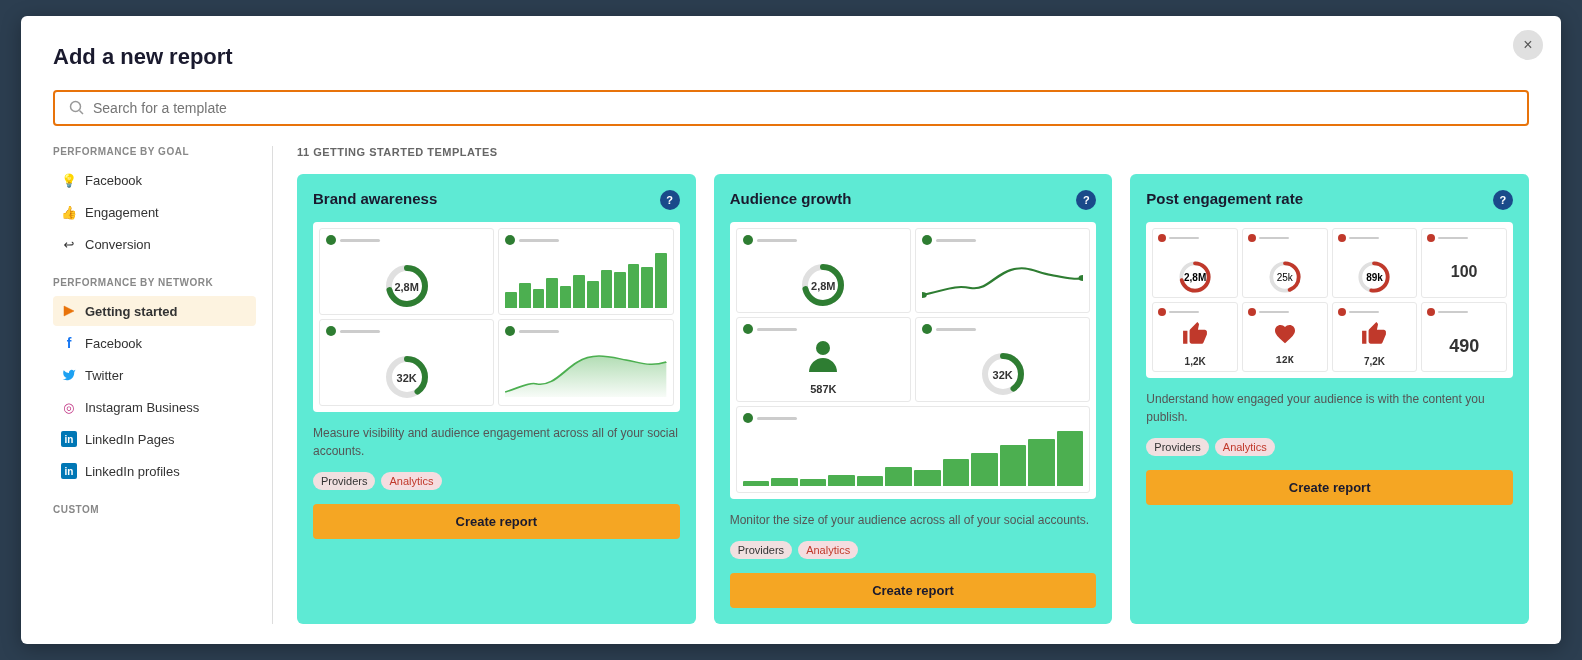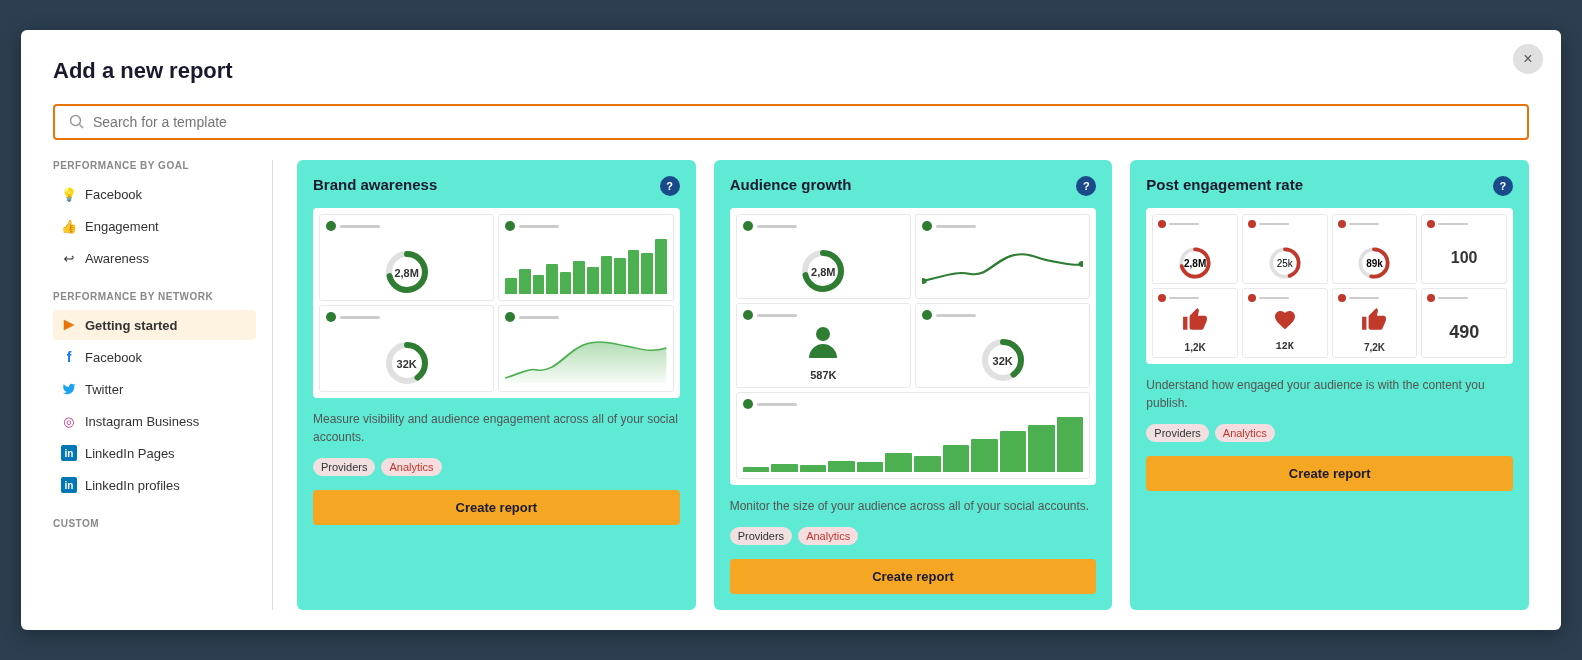--- a/index.html
+++ b/index.html
@@ -322,21 +322,21 @@
         <div class="sidebar-item">
           <span class="sidebar-icon">💡</span>
           <span>Facebook</span>
         </div>
         <div class="sidebar-item">
           <span class="sidebar-icon">👍</span>
           <span>Engagement</span>
         </div>
         <div class="sidebar-item">
           <span class="sidebar-icon">↩</span>
-          <span>Awareness</span>
+          <span>Conversion</span>
         </div>
       </div>
       <div class="sidebar-section">
         <div class="sidebar-section-label">PERFORMANCE BY NETWORK</div>
         <div class="sidebar-item active">
           <span class="sidebar-icon">
             <svg width="14" height="14" viewBox="0 0 14 14">
               <polygon points="2,2 12,7 2,12" fill="#e8730a" stroke="#e8730a" stroke-width="0.5"></polygon>
             </svg>
           </span>
@@ -364,20 +364,21 @@
         </div>
         <div class="sidebar-item">
           <span class="sidebar-icon" style="color:#0077b5;font-weight:700;font-size:10px;background:#0077b5;color:#fff;border-radius:2px;padding:1px 2px;">in</span>
           <span>LinkedIn profiles</span>
         </div>
       </div>
       <div class="sidebar-section-label">CUSTOM</div>
     </div>
 
     <div class="main-content">
+      <div class="templates-header">11 GETTING STARTED TEMPLATES</div>
       <div class="templates-grid">
 
         <div class="template-card">
           <div class="card-header">
             <span class="card-title">Brand awareness</span>
             <span class="card-help">?</span>
           </div>
           <div class="card-preview">
 
             <div class="preview-cell">

